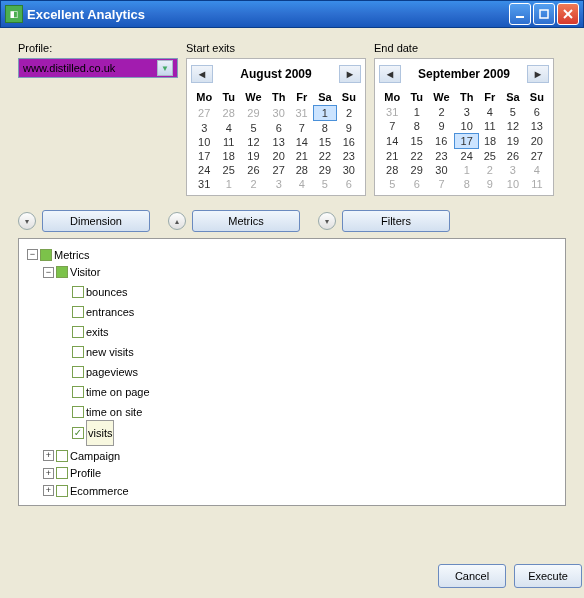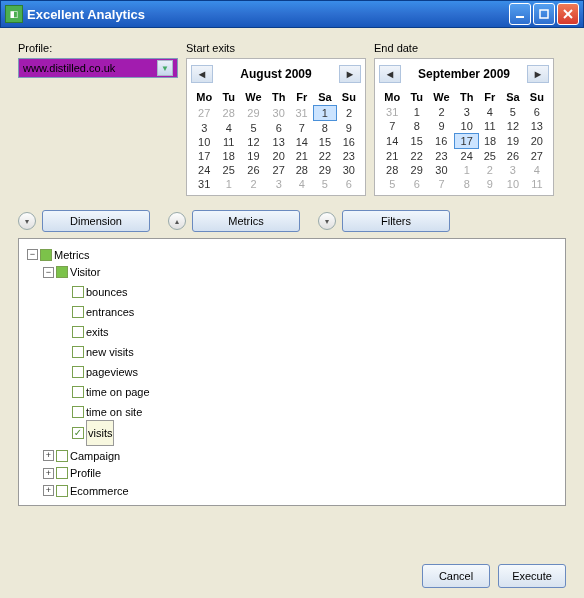--- a/index.html
+++ b/index.html
@@ -41,21 +41,21 @@
 .tree ul { list-style: none; padding-left: 16px; }
 .tree > ul { padding-left: 2px; }
 .tree li { line-height: 16px; white-space: nowrap; padding: 0; }
 .row { display: inline-flex; align-items: center; gap: 2px; }
 .exp { width: 11px; height: 11px; border: 1px solid #888; background: #fff; display: inline-flex; align-items: center; justify-content: center; font-size: 9px; color: #333; cursor: pointer; line-height: 9px; }
 .cb { width: 12px; height: 12px; border: 1px solid #7aa14f; background: #fff; display: inline-flex; align-items: center; justify-content: center; cursor: pointer; }
 .cb.filled { background: #7cc24a; }
 .cb.checked::after { content: "✓"; color: #4a8a2e; font-size: 10px; line-height: 10px; }
 .label-txt.sel { border: 1px solid #999; background: #f8f8e0; padding: 4px 1px; }
 
-.footer { position: absolute; bottom: 10px; right: 18px; display: flex; gap: 8px; }
+.footer { position: absolute; bottom: 10px; right: 2px; display: flex; gap: 8px; }
 .fbtn { height: 24px; min-width: 68px; border: 1px solid #6a8abf; border-radius: 3px; background: linear-gradient(#f5f9fd, #d8e3f0); cursor: pointer; padding: 0 12px; }
 </style>
 </head>
 <body>
 
 <div class="titlebar">
   <div class="app-icon">◧</div>
   <div class="title">Excellent Analytics</div>
   <div class="winbtn min">
       <svg width="10" height="10">

